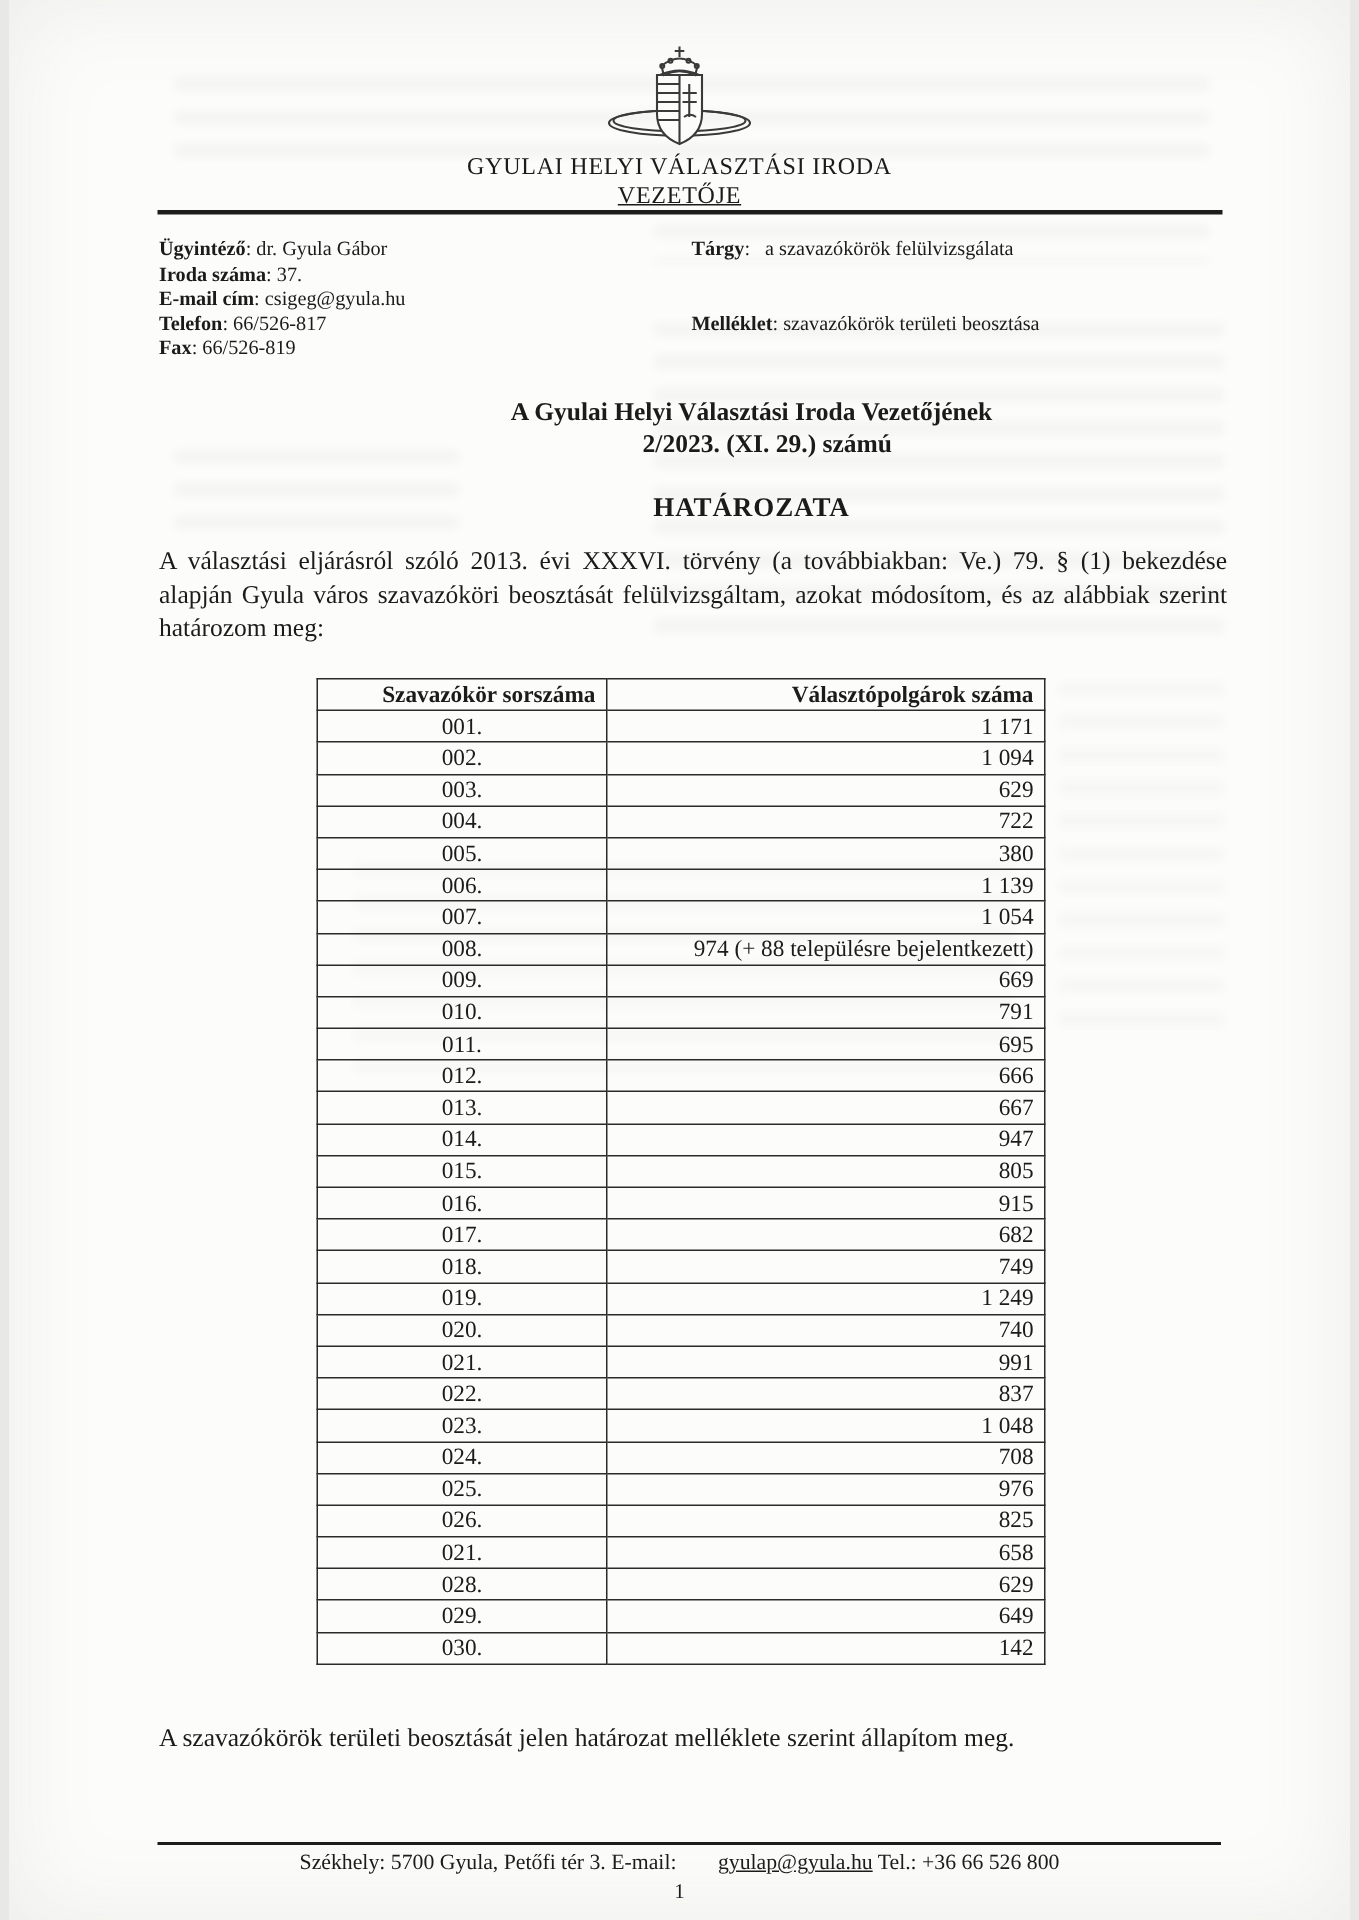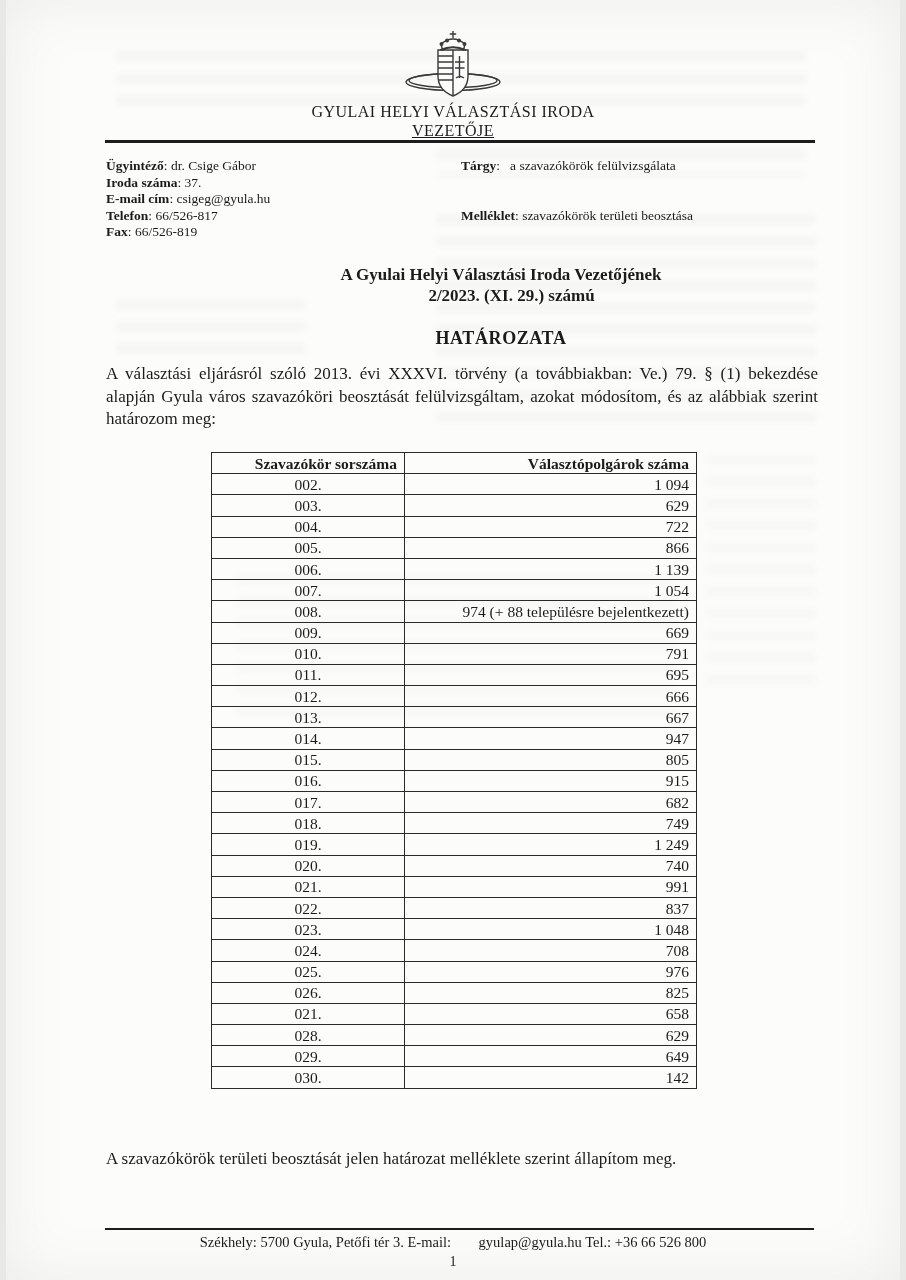--- a/index.html
+++ b/index.html
@@ -57,21 +57,21 @@
     line-height:19px;
     white-space:nowrap;
   }
   table.vt th{font-weight:bold;text-align:right;font-size:15.5px;}
   table.vt td.c1{width:178px;text-align:center;}
   table.vt td.c2{text-align:right;}
   
   .rule-bottom{position:absolute;top:1228px;left:99px;width:709px;height:0;
     border-top:2.5px solid #1d1d1d;}
   .footer-line{position:absolute;top:1234px;width:100%;text-align:center;font-size:14.5px;}
-  .footer-line .email{margin-left:24px;}
+  .footer-line .email{text-decoration:underline;margin-left:24px;}
   .page-num{position:absolute;top:1254px;width:100%;text-align:center;font-size:14px;}
   svg.crest-svg{display:inline-block;}
 </style>
 </head>
 <body>
 
 <div class="page">
 
   <div class="bleed" style="top:52px;left:110px;width:690px;height:60px;"></div>
   <div class="bleed" style="top:150px;left:430px;width:370px;height:26px;"></div>
@@ -101,21 +101,21 @@
       <circle cx="76.5" cy="18" r="1.3"></circle>
       <path d="M65 12 v-7 M61.8 8 h6.4"></path>
     </svg>
   </div>
   <div class="org-line1">GYULAI HELYI VÁLASZTÁSI IRODA</div>
   <div class="org-line2">VEZETŐJE</div>
   <div class="rule-top"></div>
 
   <div class="meta">
     <div class="meta-left" id="meta-left">
-        <div><b>Ügyintéző</b><span>: </span><span>dr. Csige Gábor</span></div>
+        <div><b>Ügyintéző</b><span>: </span><span>dr. Gyula Gábor</span></div>
         <div><b>Iroda száma</b><span>: </span><span>37.</span></div>
         <div><b>E-mail cím</b><span>: </span><span>csigeg@gyula.hu</span></div>
         <div><b>Telefon</b><span>: </span><span>66/526-817</span></div>
         <div><b>Fax</b><span>: </span><span>66/526-819</span></div>
       </div>
     <div class="meta-right-1">
       <b>Tárgy</b><span>:</span><span class="val">a szavazókörök felülvizsgálata</span>
     </div>
     <div class="meta-right-2">
       <b>Melléklet</b><span>:&nbsp;</span><span>szavazókörök területi beosztása</span>
@@ -132,34 +132,38 @@
 
   <table class="vt">
     <thead>
       <tr>
         <th>Szavazókör sorszáma</th>
         <th>Választópolgárok száma</th>
       </tr>
     </thead>
     <tbody id="vt-body">
         <tr>
+          <td class="c1">001.</td>
+          <td class="c2">1 171</td>
+        </tr>
+        <tr>
           <td class="c1">002.</td>
           <td class="c2">1 094</td>
         </tr>
         <tr>
           <td class="c1">003.</td>
           <td class="c2">629</td>
         </tr>
         <tr>
           <td class="c1">004.</td>
           <td class="c2">722</td>
         </tr>
         <tr>
           <td class="c1">005.</td>
-          <td class="c2">866</td>
+          <td class="c2">380</td>
         </tr>
         <tr>
           <td class="c1">006.</td>
           <td class="c2">1 139</td>
         </tr>
         <tr>
           <td class="c1">007.</td>
           <td class="c2">1 054</td>
         </tr>
         <tr>

